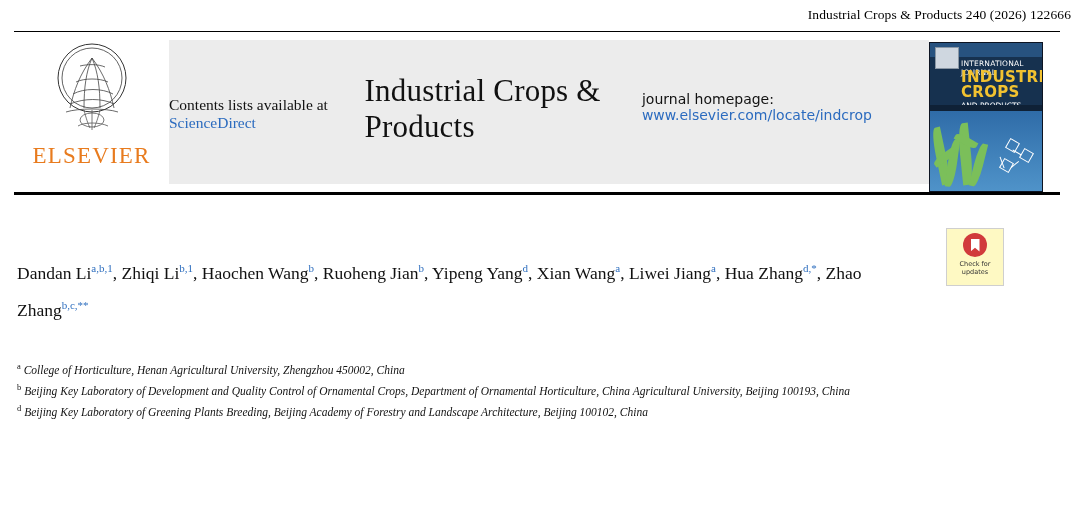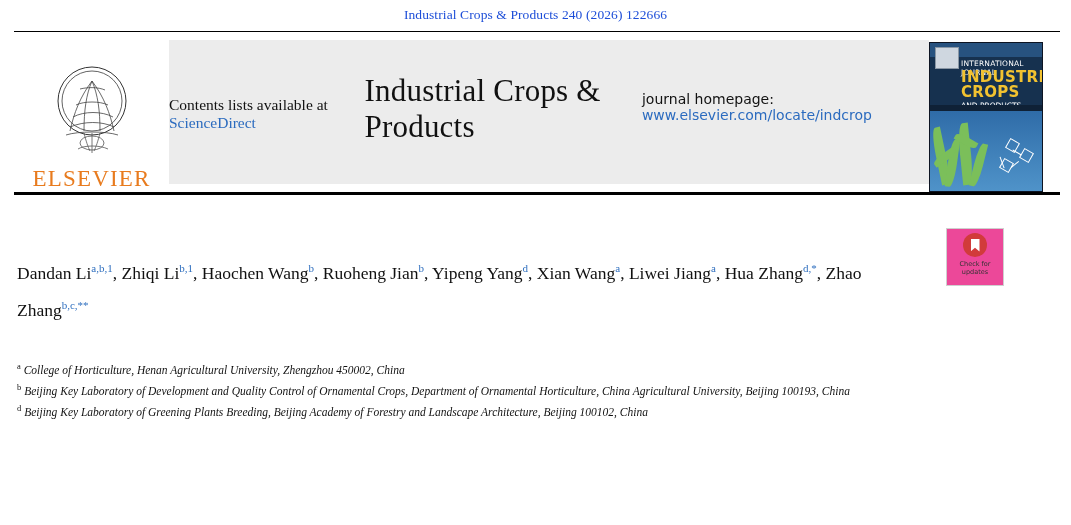--- a/index.html
+++ b/index.html
@@ -16,24 +16,24 @@
     overflow: hidden;
   }
   .page {
     position: relative;
     width: 1071px;
     height: 525px;
   }
 
   
   .running-head {
-    text-align: center;
+    text-align: right;
     font-family: "Liberation Serif", serif;
     font-size: 13.5px;
-    color: #1d4ed8;
+    color: #000000;
     padding-top: 7px;
     letter-spacing: 0.1px;
   }
 
   
   .masthead {
     position: absolute;
     left: 14px;
     top: 31px;
     width: 1046px;
@@ -47,21 +47,21 @@
     height: 100%;
     display: flex;
     align-items: stretch;
   }
   .elsevier-cell {
     width: 155px;
     flex: 0 0 155px;
     display: flex;
     flex-direction: column;
     align-items: center;
-    justify-content: flex-end;
+    justify-content: flex-start;
     padding-top: 6px;
     box-sizing: border-box;
   }
   .elsevier-tree {
     width: 104px;
     height: 104px;
   }
   .elsevier-word {
     font-family: "Liberation Serif", serif;
     font-size: 23px;
@@ -247,21 +247,21 @@
     vertical-align: super;
   }
 
   
   .crossmark {
     position: absolute;
     left: 946px;
     top: 228px;
     width: 58px;
     height: 58px;
-    background: #ec4899;
+    background: #fef9c3;
     border: 1px solid #cfcfcf;
     box-sizing: border-box;
     display: flex;
     flex-direction: column;
     align-items: center;
     justify-content: flex-start;
     padding-top: 4px;
   }
   .crossmark-circle {
     width: 24px; height: 24px;

